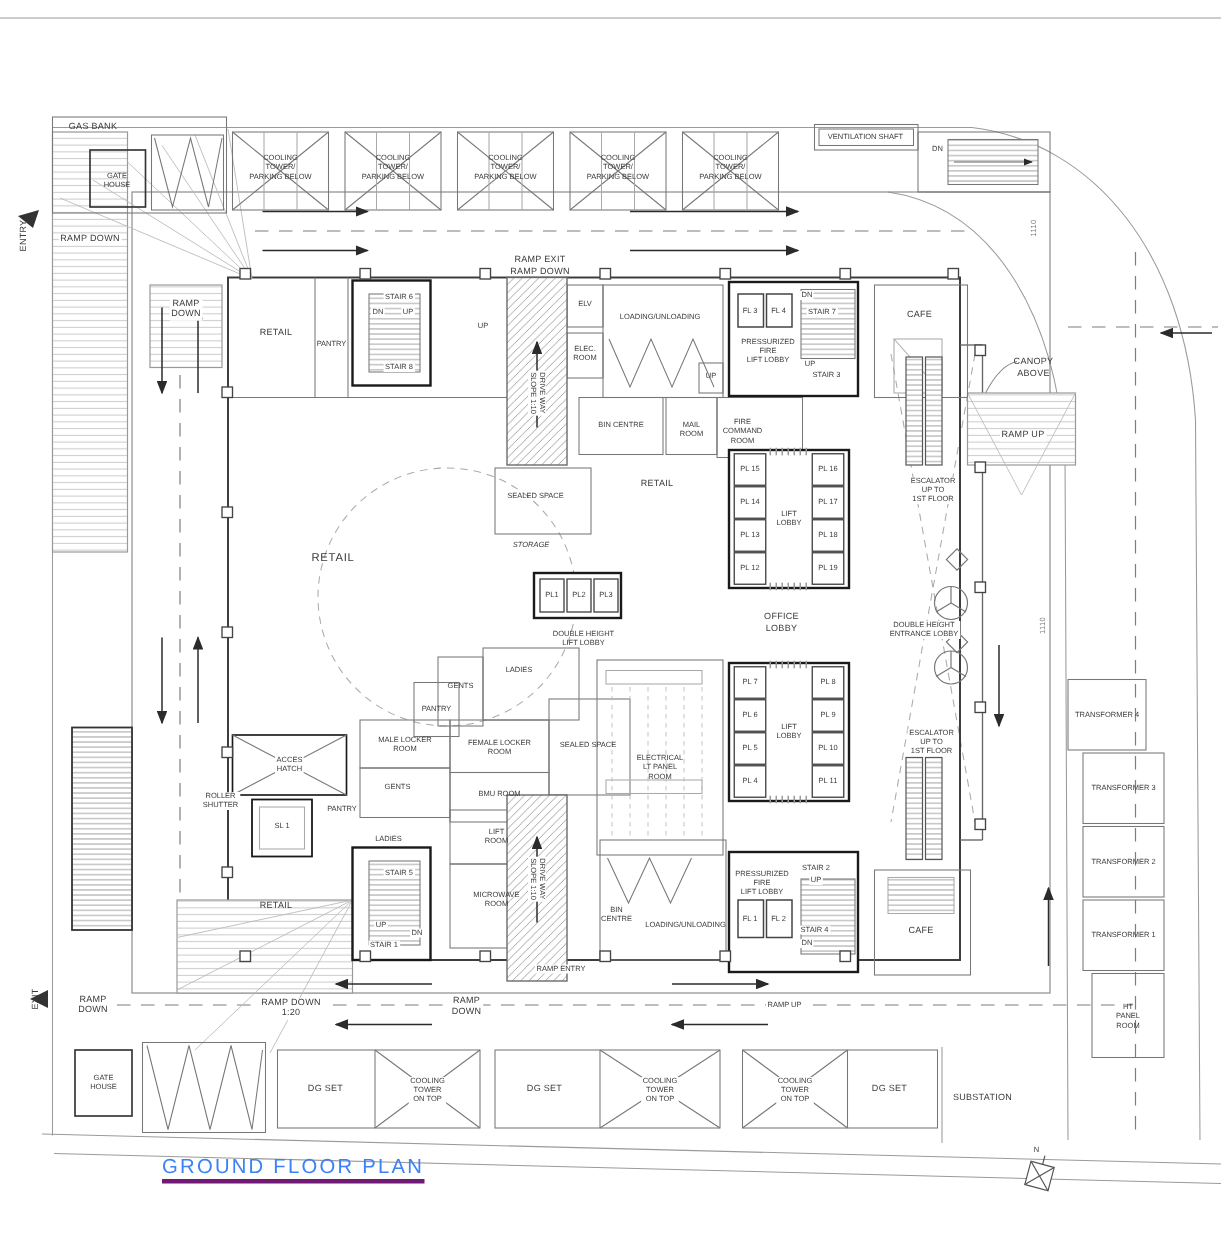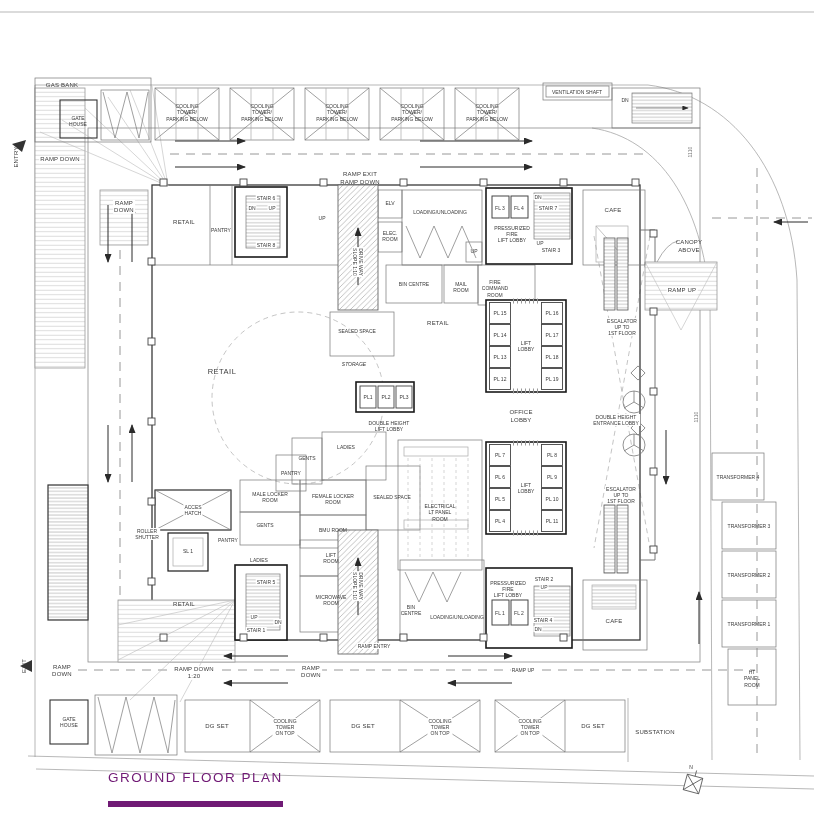--- a/index.html
+++ b/index.html
@@ -9,21 +9,21 @@
   .lbl{position:absolute;transform:translate(-50%,-50%);font-size:6px;color:#3a3a3a;
        text-align:center;line-height:1.25;white-space:pre-line;letter-spacing:.2px;z-index:5;}
   .s5{font-size:5px;letter-spacing:0;}
   .s7{font-size:7.5px;letter-spacing:.5px;}
   .bg{background:#fff;padding:0 1px;line-height:1.2;}
   .rot{transform:translate(-50%,-50%) rotate(-90deg);}
   .rotd{transform:translate(-50%,-50%) rotate(90deg);}
   .it{font-style:italic;}
   .dim{font-size:5px;color:#777;}
   .title{position:absolute;left:108px;top:770px;transform:none;font-size:13.5px;
-         letter-spacing:1.5px;color:#701a75;border-bottom:6px solid #701a75;padding-bottom:16px;}
+         letter-spacing:1.5px;color:#3b82f6;border-bottom:3px solid #701a75;padding-bottom:1px;}
 </style>
 </head>
 <body>
 
 <div id="sheet">
 
 <svg id="linework" width="814" height="839" viewBox="0 0 814 839">
   <defs>
     <pattern id="rh" width="4" height="3.4" patternUnits="userSpaceOnUse">
       <rect width="4" height="3.4" fill="#fff"></rect>

